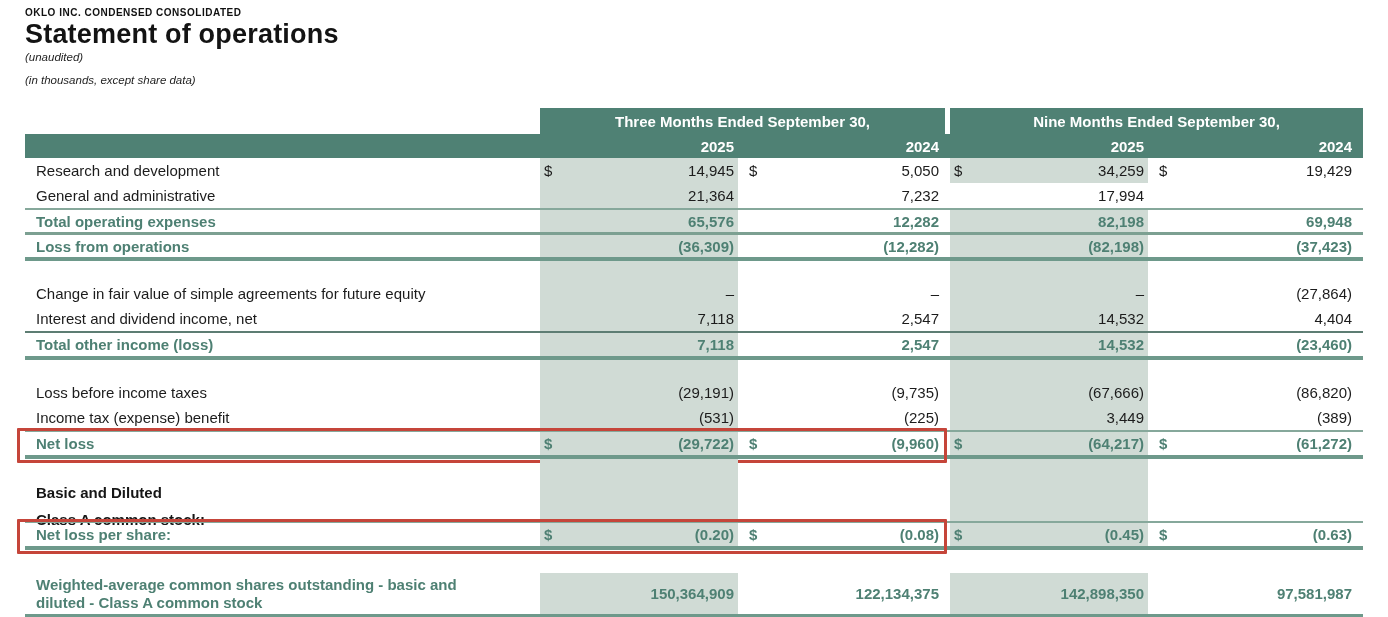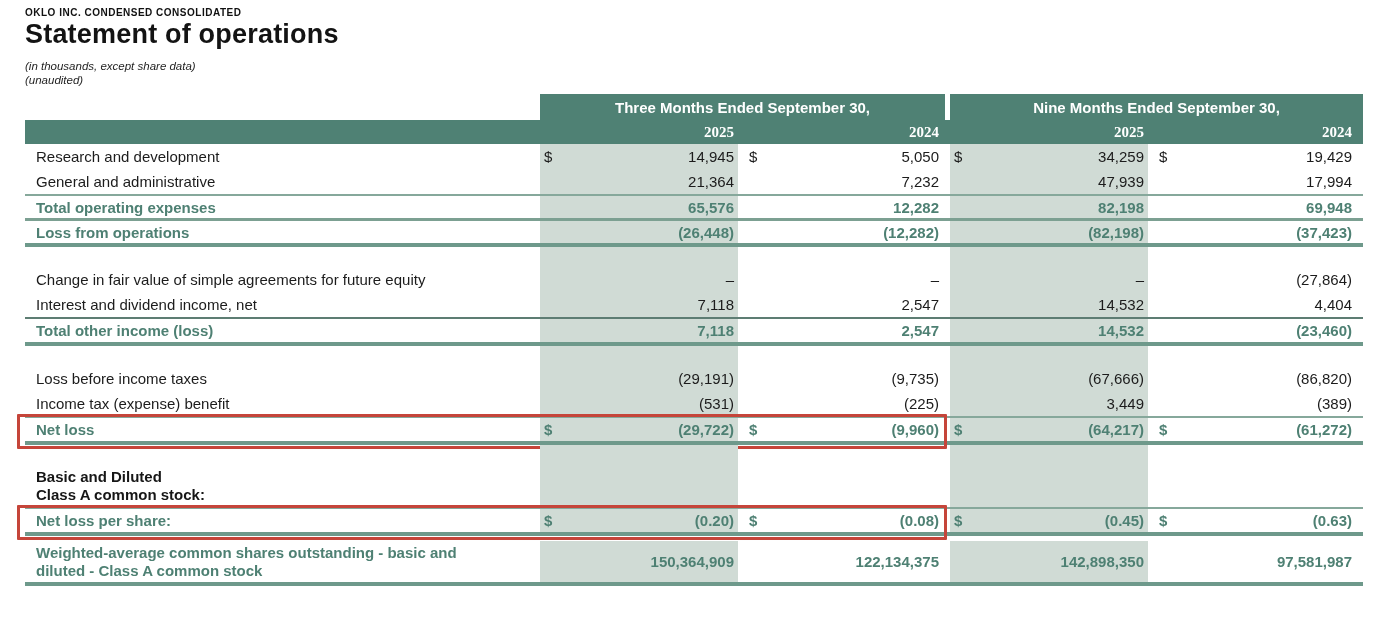--- a/index.html
+++ b/index.html
@@ -11,21 +11,21 @@
   .page{position:relative;width:1388px;height:617px;overflow:hidden;background:#fff;}
 
   
   .titleblock{position:absolute;left:25px;top:7px;}
   .eyebrow{font-size:10px;font-weight:700;letter-spacing:.5px;color:#111;}
   h1.title{margin:1px 0 0 0;font-size:27px;font-weight:700;color:#131313;letter-spacing:.2px;}
   .note{font-style:italic;font-size:11.5px;color:#1e1e1e;line-height:14px;}
   .note.first{margin-top:9px;}
 
   
-  .tablewrap{position:absolute;left:25px;top:94px;width:1338px;}
+  .tablewrap{position:absolute;left:25px;top:108px;width:1338px;}
   .row{
     display:grid;
     grid-template-columns:515px 205px 205px 205px 208px;
     box-sizing:border-box;
     position:relative;
   }
   .cell{box-sizing:border-box;}
   .cell.lbl{
     display:flex;align-items:center;
     padding-left:11px;font-size:15px;color:#1c1c1c;
@@ -44,31 +44,31 @@
   .hdr1 .band{
     grid-column:span 2;
     background:#4f8174;background-clip:padding-box;
     border-right:5px solid transparent;
     color:#fff;font-weight:700;font-size:15px;
     display:flex;align-items:center;justify-content:center;
     box-sizing:border-box;
   }
   .hdr1 .band.last{border-right:none;}
   .hdr2{height:24px;background:#4f8174;}
-  .hdr2 .cell.v{color:#fff;font-weight:700;font-family:Liberation Serif, serif;}
+  .hdr2 .cell.v{color:#fff;font-weight:700;}
 
   
   .r-plain{height:25px;}
   .r-total{height:24px;color:#4e8073;font-weight:700;}
   .r-total.b-thick{height:29px;}
   .r-total .cell.lbl,.r-total .cell.v{color:#4e8073;font-weight:700;}
   .r-spacer{height:20px;}
   .r-section{height:42px;}
-  .r-section .cell.lbl{font-weight:700;color:#161616;white-space:pre-line;line-height:18px;}
-  .r-shares{height:45px;margin-top:5px;color:#4e8073;}
+  .r-section .cell.lbl{font-weight:700;color:#161616;white-space:pre-line;line-height:27px;}
+  .r-shares{height:45px;margin-top:23px;color:#4e8073;}
   .r-shares .cell.lbl{color:#4e8073;font-weight:700;line-height:18px;padding-right:70px;}
   .r-shares .cell.v{color:#4e8073;font-weight:700;padding-left:17px;}
 
   
   .t-thin{border-top:2px solid #86a89b;}
   .t-medium{border-top:3px solid #7ca092;}
   .t-dark{border-top:2px solid #5d7d73;}
   .b-thick{border-bottom:4px solid #6e998b;}
 
   
@@ -80,22 +80,22 @@
   }
 </style>
 </head>
 <body>
 
 <div class="page">
 
   <div class="titleblock">
     <div class="eyebrow">OKLO INC. CONDENSED CONSOLIDATED</div>
     <h1 class="title">Statement of operations</h1>
+    <div class="note">(unaudited)</div>
     <div class="note first">(in thousands, except share data)</div>
-    <div class="note">(unaudited)</div>
   </div>
 
   <div class="tablewrap">
 
     <div class="row hdr1">
       <div class="cell lbl"></div>
       <div class="band">Three Months Ended September 30,</div>
       <div class="band last">Nine Months Ended September 30,</div>
     </div>
 
@@ -128,23 +128,20 @@
           </div>
         </div>
         <div class="row r-plain">
           <div class="cell lbl">General and administrative</div>
           <div class="cell v shade">
             <span class="num">21,364</span>
           </div>
           <div class="cell v">
             <span class="num">7,232</span>
           </div>
-          <div class="cell v shade">
-            <span class="num">47,939</span>
-          </div>
           <div class="cell v">
             <span class="num">17,994</span>
           </div>
         </div>
         <div class="row r-total t-thin">
           <div class="cell lbl">Total operating expenses</div>
           <div class="cell v shade">
             <span class="num">65,576</span>
           </div>
           <div class="cell v">
@@ -153,21 +150,21 @@
           <div class="cell v shade">
             <span class="num">82,198</span>
           </div>
           <div class="cell v">
             <span class="num">69,948</span>
           </div>
         </div>
         <div class="row r-total t-medium b-thick">
           <div class="cell lbl">Loss from operations</div>
           <div class="cell v shade">
-            <span class="num">(26,448)</span>
+            <span class="num">(36,309)</span>
           </div>
           <div class="cell v">
             <span class="num">(12,282)</span>
           </div>
           <div class="cell v shade">
             <span class="num">(82,198)</span>
           </div>
           <div class="cell v">
             <span class="num">(37,423)</span>
           </div>

